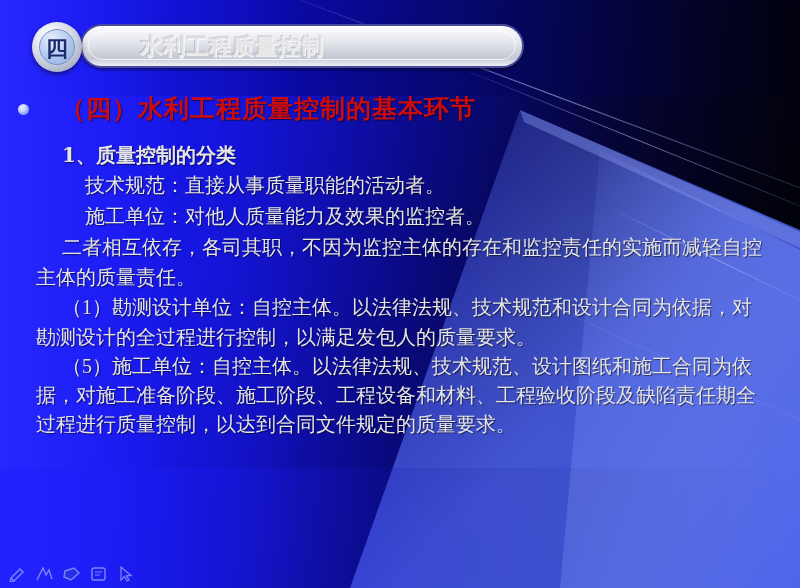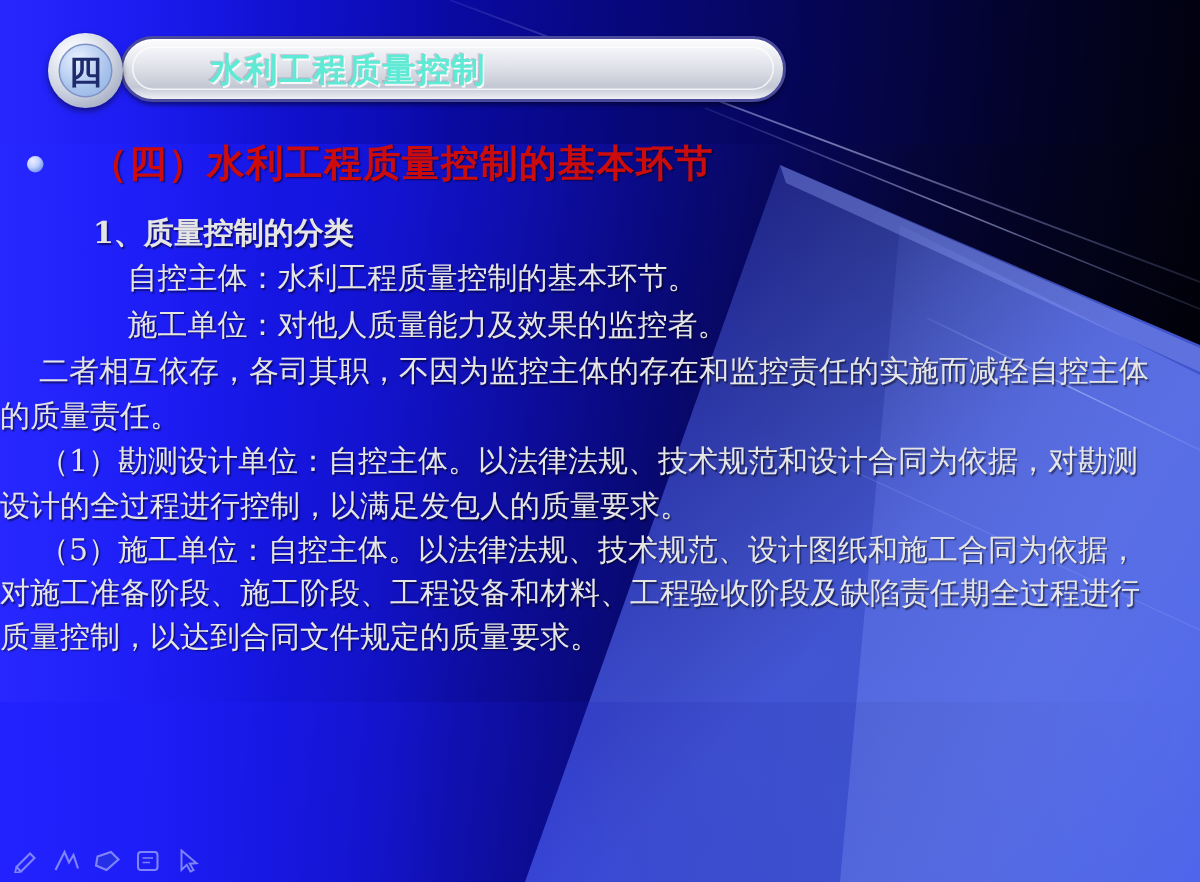--- a/index.html
+++ b/index.html
@@ -104,21 +104,21 @@
     border-radius: 18px;
     border: 1px solid rgba(255,255,255,0.75);
     box-sizing: border-box;
   }
   .title-text {
     position: absolute;
     left: 108px;
     top: 10px;
     font-size: 22px;
     font-weight: bold;
-    color: #5eead4;
+    color: #e5e5e5;
     letter-spacing: 1px;
     text-shadow: 1px 1px 0 rgba(255,255,255,0.85),
                  -1px -1px 0 rgba(90,90,140,0.25);
     white-space: nowrap;
   }
   .badge {
     position: absolute;
     left: 0; top: 0;
     width: 50px; height: 50px;
     border-radius: 50%;
@@ -193,23 +193,25 @@
     white-space: nowrap;
   }
   .lvl2 {
     font-size: 20px;
     margin-left: 85px;
     line-height: 31px;
     white-space: nowrap;
   }
   .para {
     font-size: 20px;
+    margin-left: 36px;
     margin-right: 26px;
     line-height: 30px;
     text-indent: 26px;
+    font-family: Liberation Serif, serif;
   }
   .para.tight { line-height: 29px; }
 
   
   .navbar {
     position: absolute;
     left: 8px; bottom: 6px;
     display: flex;
     gap: 8px;
     align-items: center;
@@ -278,21 +280,21 @@
   <div class="content">
 
     <div class="head-row">
       <span class="head-bullet"></span>
       <span class="head-title">（四）水利工程质量控制的基本环节</span>
     </div>
 
     <div class="body-block">
       <div class="lvl1">1、质量控制的分类</div>
 
-      <div class="lvl2">自控主体：水利工程质量控制的基本环节。</div>
+      <div class="lvl2">技术规范：直接从事质量职能的活动者。</div>
 
       <div class="lvl2">施工单位：对他人质量能力及效果的监控者。</div>
 
       <div class="para">二者相互依存，各司其职，不因为监控主体的存在和监控责任的实施而减轻自控主体的质量责任。</div>
 
 
       <div class="para">（1）勘测设计单位：自控主体。以法律法规、技术规范和设计合同为依据，对勘测设计的全过程进行控制，以满足发包人的质量要求。</div>
 
       <div class="para tight">（5）施工单位：自控主体。以法律法规、技术规范、设计图纸和施工合同为依据，对施工准备阶段、施工阶段、工程设备和材料、工程验收阶段及缺陷责任期全过程进行质量控制，以达到合同文件规定的质量要求。</div>
     </div>

